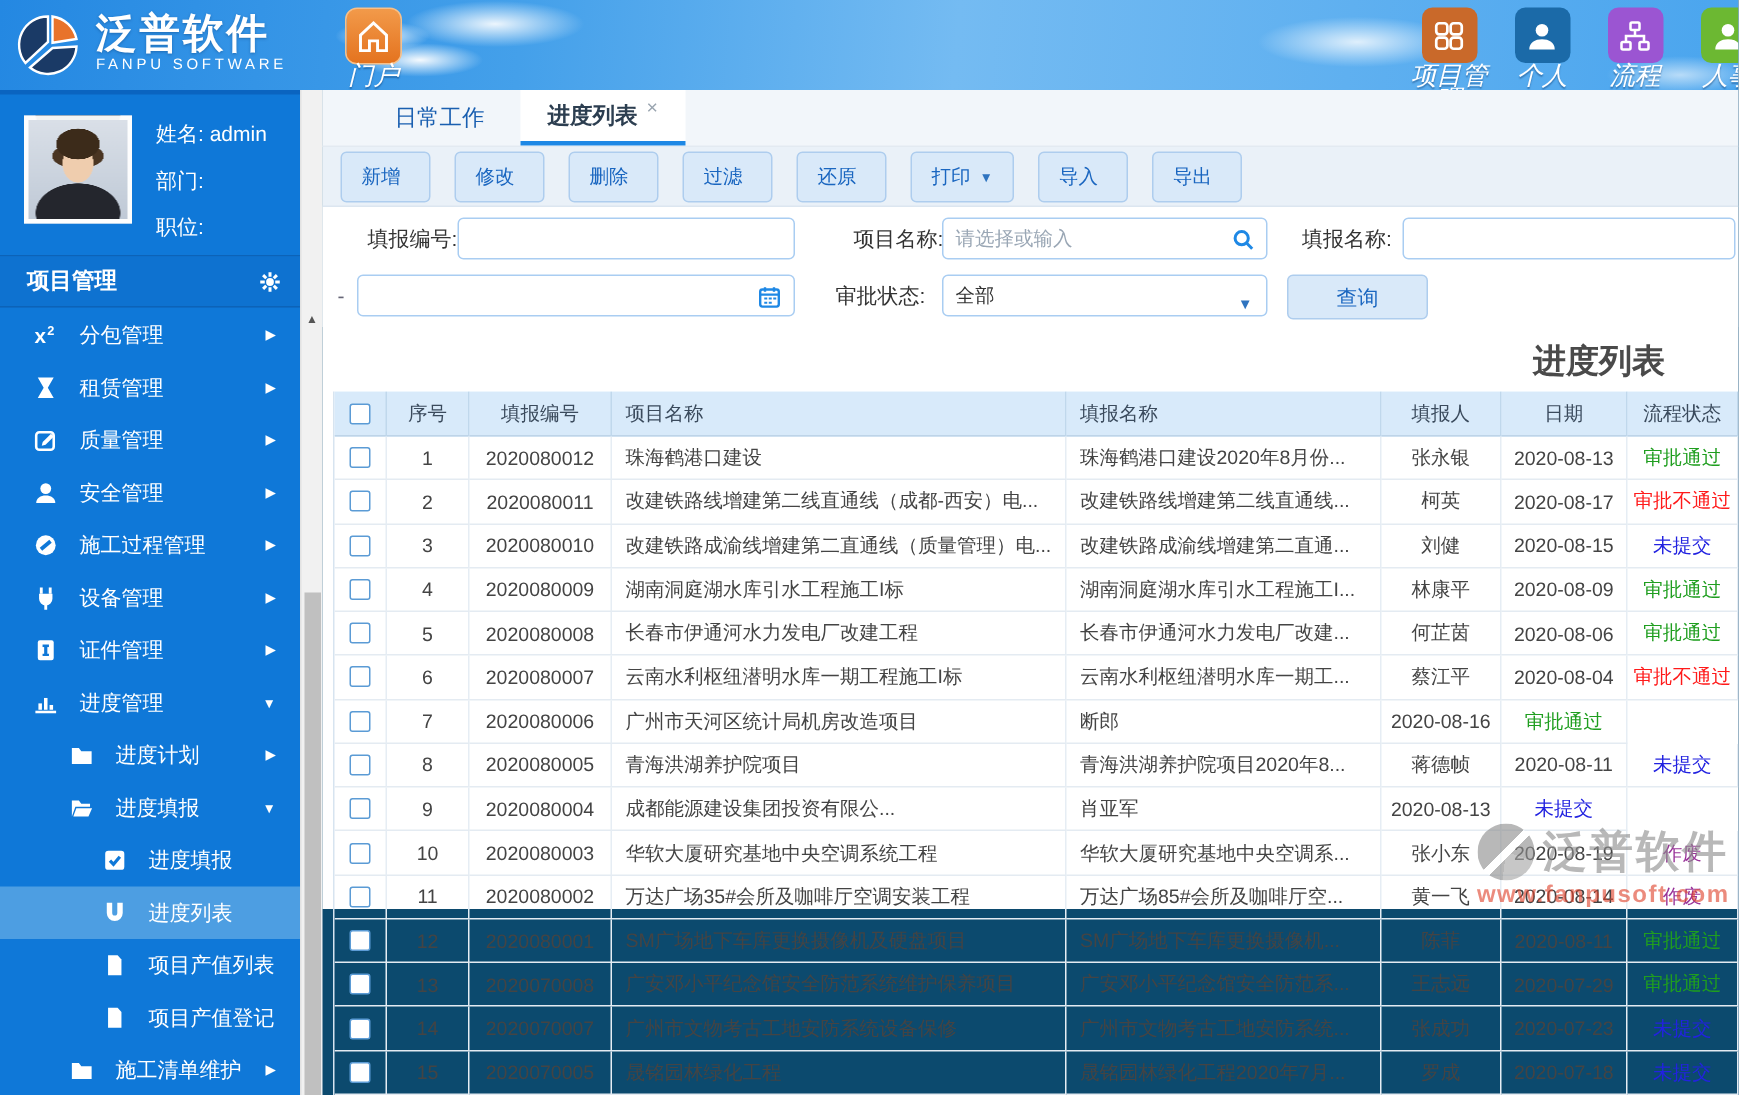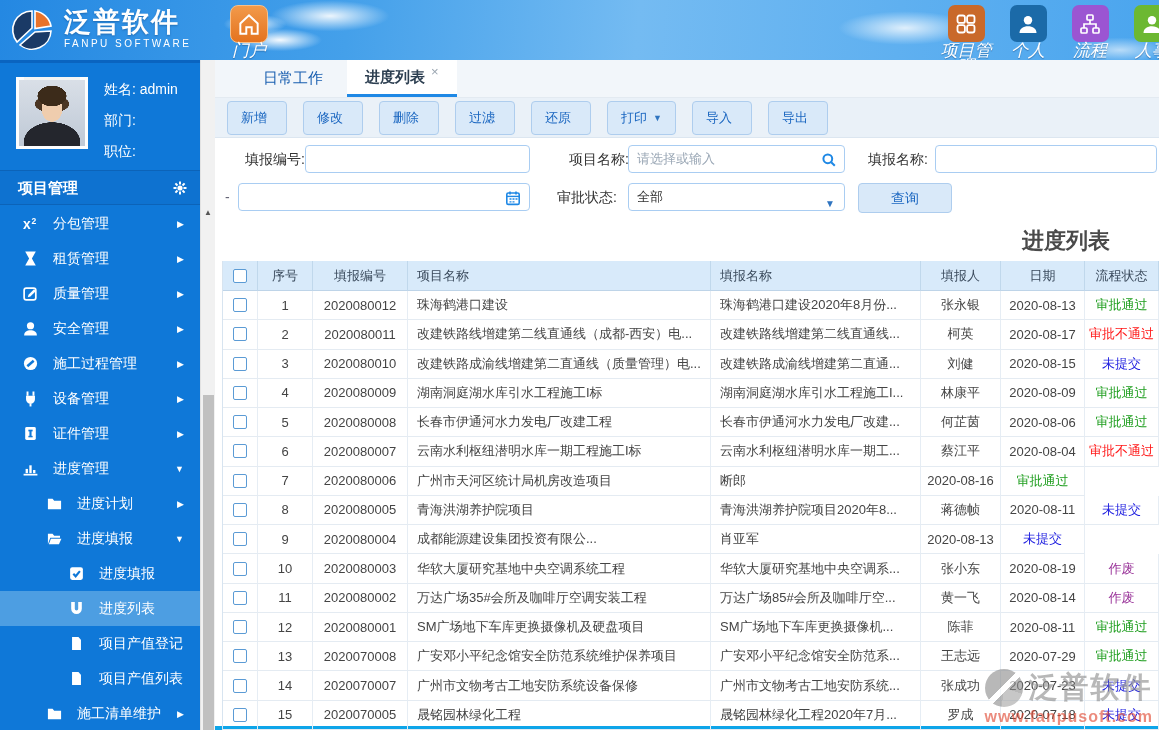--- a/index.html
+++ b/index.html
@@ -1,17 +1,17 @@
 <!DOCTYPE html>
 <html><head>
 <meta charset="utf-8">
 <style>
   * { margin:0; padding:0; box-sizing:border-box; }
   html,body { font-family:"Liberation Sans","DejaVu Sans",sans-serif; background:#9db8cc; }
-  .app { position:relative; width:1159px; height:730px; background:#0ea5e9; overflow:hidden; }
+  .app { position:relative; width:1159px; height:730px; background:#0c4a6e; overflow:hidden; }
 
   
   .topbar { position:absolute; left:0; top:0; width:1159px; height:60px; overflow:hidden;
     background:
       radial-gradient(60px 16px at 280px 40px, rgba(255,255,255,.95), rgba(255,255,255,0) 70%),
       radial-gradient(85px 22px at 330px 16px, rgba(255,255,255,.9), rgba(255,255,255,0) 70%),
       radial-gradient(45px 14px at 255px 24px, rgba(255,255,255,.85), rgba(255,255,255,0) 70%),
       radial-gradient(95px 24px at 905px 28px, rgba(255,255,255,.8), rgba(255,255,255,0) 70%),
       radial-gradient(70px 18px at 1120px 50px, rgba(255,255,255,.6), rgba(255,255,255,0) 70%),
       linear-gradient(95deg,#2488e2 0%,#44a0ea 30%,#74bbf2 55%,#4aa5ee 100%);
@@ -50,21 +50,21 @@
   .mitem[data-level="2"] { padding-left:46px; }
   .mitem[data-level="3"] { padding-left:68px; }
   .mitem[data-state="selected"] { background:#4d9ee2; }
   .mi { width:17px; height:17px; margin-right:14px; flex:none; }
   .arrow { position:absolute; right:16px; font-size:9px; color:#fff; }
   .side-scroll { position:absolute; left:200px; top:60px; width:15px; height:670px; background:#f1f1f1; border-left:1px solid #e2e2e2; }
   .scroll-up { position:absolute; left:3px; top:148px; font-size:8px; color:#555; }
   .scroll-thumb { position:absolute; left:2px; top:335px; width:11px; height:335px; background:#c0c0c0; }
 
   
-  .main { position:absolute; left:215px; top:60px; width:944px; height:666px; background:#fff; }
+  .main { position:absolute; left:215px; top:60px; width:944px; height:546px; background:#fff; }
   .tabbar { position:relative; height:38px; background:#f2f6fa; border-bottom:1px solid #e3eaf1; display:flex; align-items:stretch; padding-left:30px; }
   .tab { position:relative; padding:0 18px; display:flex; align-items:center; font-size:15px; color:#1a5fb0; cursor:pointer; }
   .tab[data-state="active"] { background:#fff; color:#2c3e50; font-weight:bold; border-bottom:3px solid #1e88e5; }
   .tab-close { font-size:13px; color:#9aa5b0; margin-left:6px; position:relative; top:-6px; font-weight:normal; }
 
   .toolbar { height:40px; background:#eaf1f8; border-bottom:1px solid #dce6f0; display:flex; align-items:center; gap:16px; padding-left:12px; }
   .tbtn { height:27px; padding:16px 13px; background:#d9e9f9; border:1px solid #aecdee; border-radius:4px;
     color:#1a66c0; font-size:13px; display:flex; align-items:center; gap:6px; cursor:pointer; }
   .tbtn .caret { font-size:9px; color:#2f74c0; }
 
@@ -372,29 +372,29 @@
             <use href="#i-magnet"></use>
           </svg>
           <span>进度列表</span>
           <span class="arrow"></span>
         </div>
 
         <div class="mitem" data-level="3">
           <svg class="mi">
             <use href="#i-file"></use>
           </svg>
+          <span>项目产值列表</span>
+          <span class="arrow"></span>
+        </div>
+
+        <div class="mitem" data-level="3">
+          <svg class="mi">
+            <use href="#i-file"></use>
+          </svg>
           <span>项目产值登记</span>
-          <span class="arrow"></span>
-        </div>
-
-        <div class="mitem" data-level="3">
-          <svg class="mi">
-            <use href="#i-file"></use>
-          </svg>
-          <span>项目产值列表</span>
           <span class="arrow"></span>
         </div>
 
         <div class="mitem" data-level="2">
           <svg class="mi">
             <use href="#i-folder"></use>
           </svg>
           <span>施工清单维护</span>
           <span class="arrow">▶</span>
         </div>

